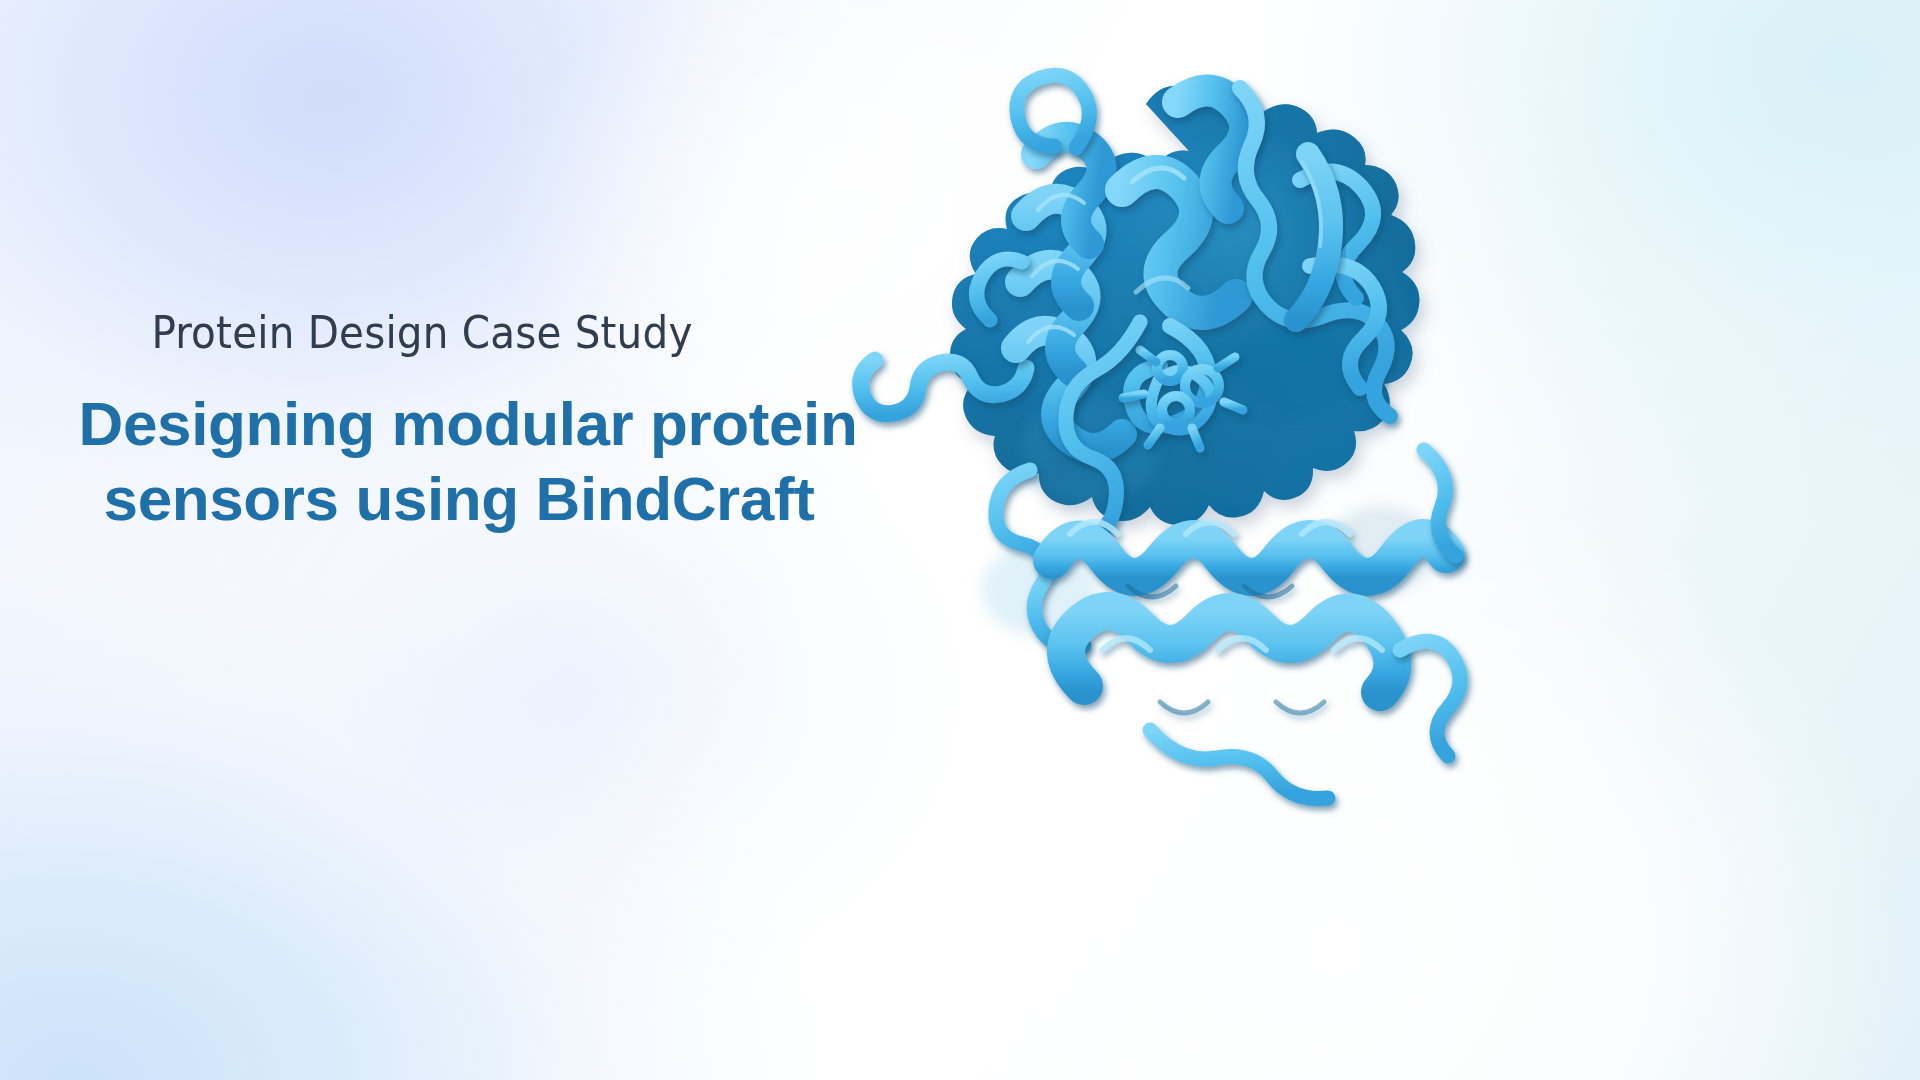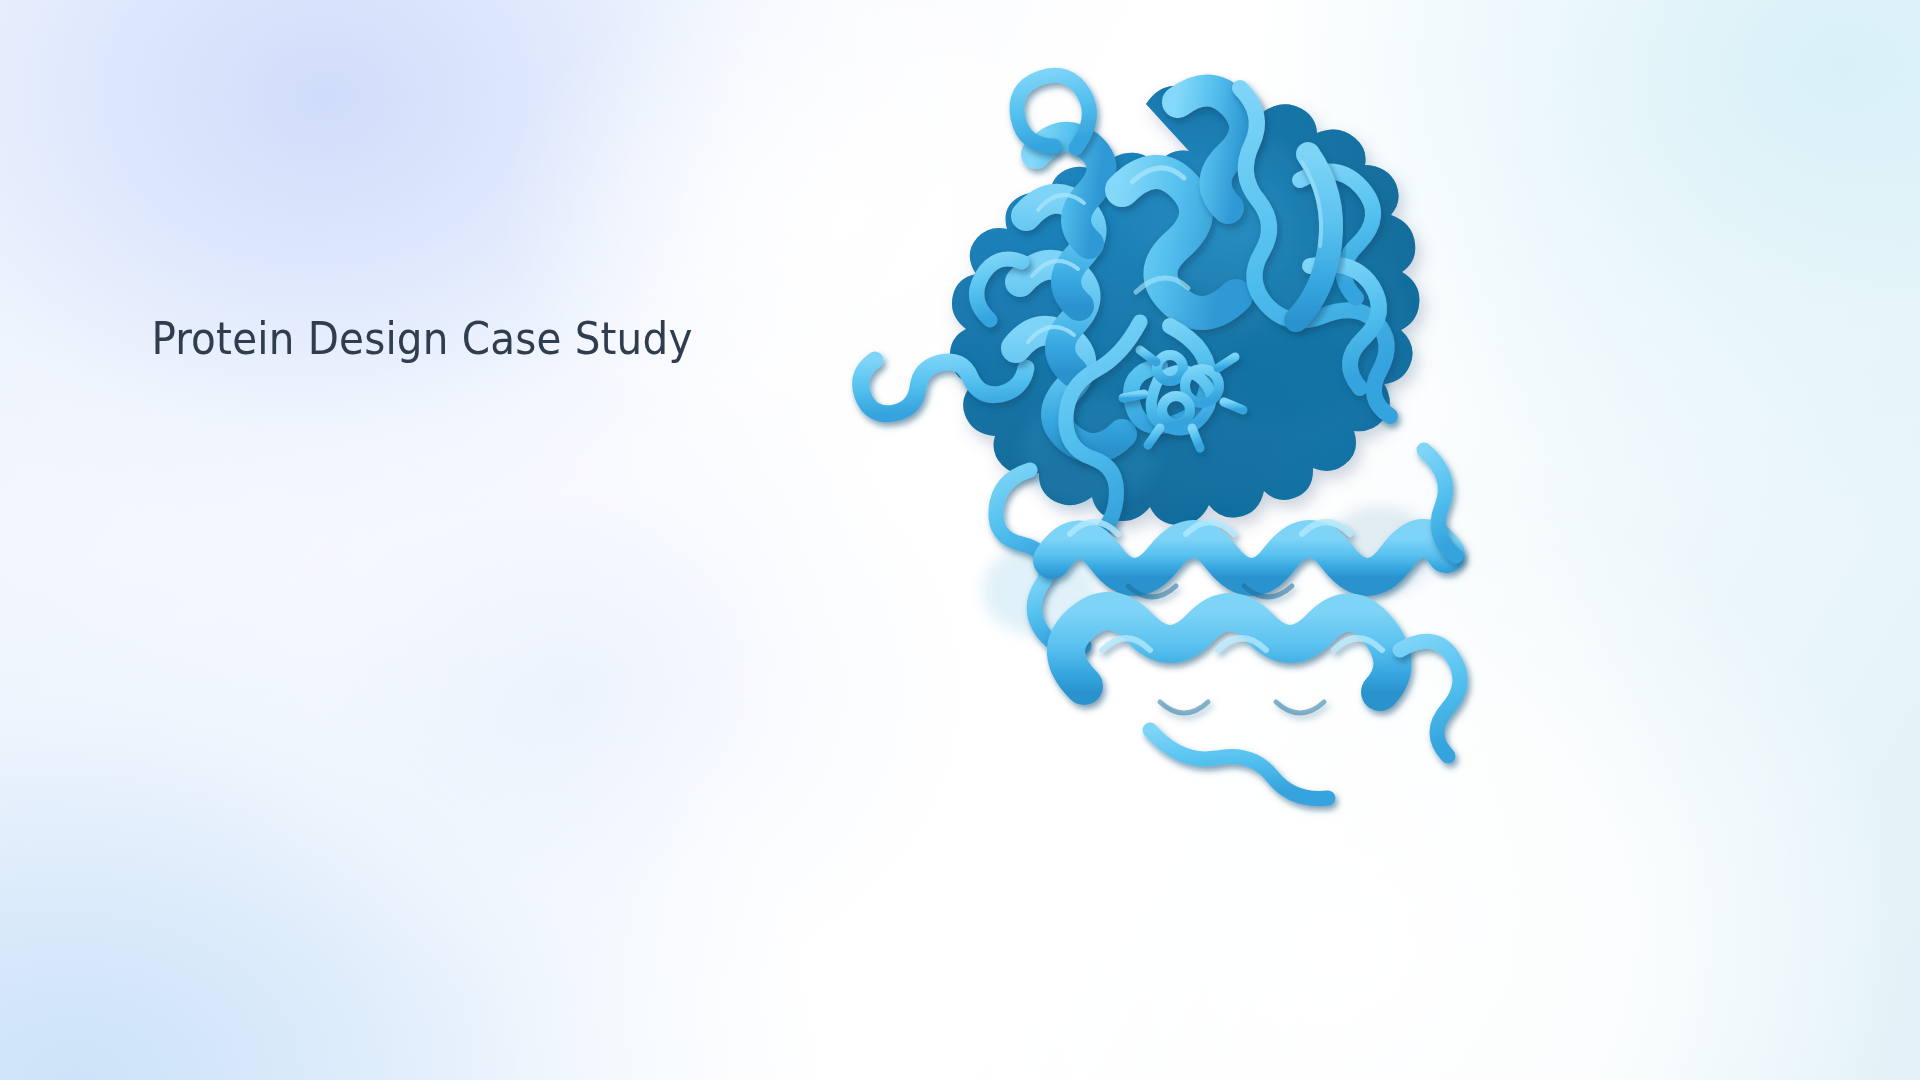--- a/index.html
+++ b/index.html
@@ -92,21 +92,21 @@
     z-index: 5;
   }
 
   #eyebrow-text {
     font-family: "DejaVu Sans Condensed", "Liberation Sans Narrow", "Liberation Sans", sans-serif;
     font-size: 45px;
     font-weight: 400;
     letter-spacing: 0.2px;
     color: #303d4f;
     line-height: 1.1;
-    margin: 14px 0 28px 0;
+    margin: 8px 0 28px 0;
     text-align: center;
     padding-right: 112px;
     white-space: nowrap;
   }
 
   #main-title {
     font-family: "Liberation Sans", "DejaVu Sans", sans-serif;
     font-size: 62px;
     font-weight: 700;
     color: #1f6fa8;
@@ -141,20 +141,24 @@
   <div class="bg-layer bg-base"></div>
   <div class="bg-layer bg-blob-lavender"></div>
   <div class="bg-layer bg-blob-cyan"></div>
   <div class="bg-layer bg-blob-bottomleft"></div>
   <div class="bg-layer bg-blob-midleft"></div>
   <div class="bg-layer bg-blob-white"></div>
   <div class="bg-layer bg-blob-sheen"></div>
 
   <div id="text-block">
     <p id="eyebrow-text">Protein Design Case Study</p>
+    <h1 id="main-title">
+      <span class="title-line" id="title-line-1">Designing modular protein</span>
+      <span class="title-line" id="title-line-2">sensors using BindCraft</span>
+    </h1>
   </div>
 
   <div id="protein-figure">
     <svg viewBox="0 0 700 810" xmlns="http://www.w3.org/2000/svg">
       <defs>
 
         <linearGradient id="gSurface" x1="0" y1="0" x2="0.85" y2="1">
           <stop offset="0%" stop-color="#2f9ad2"></stop>
           <stop offset="28%" stop-color="#1f83bd"></stop>
           <stop offset="62%" stop-color="#15719f"></stop>

